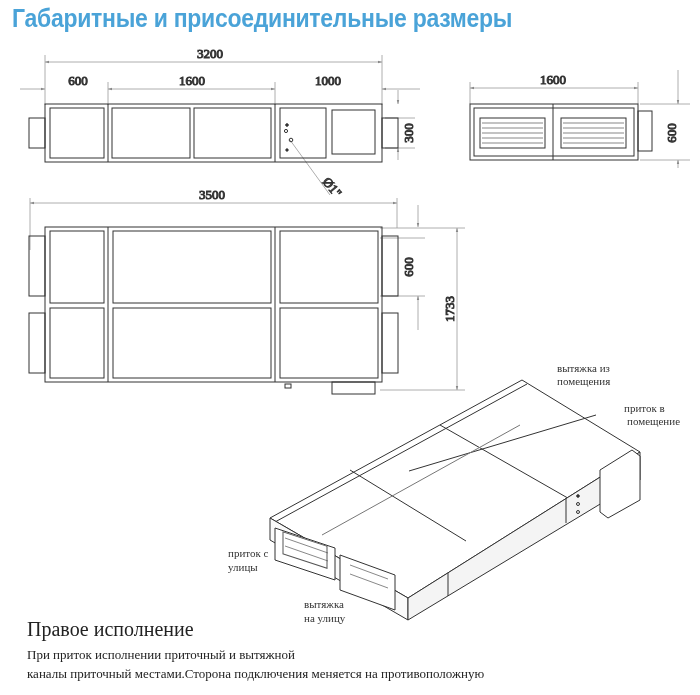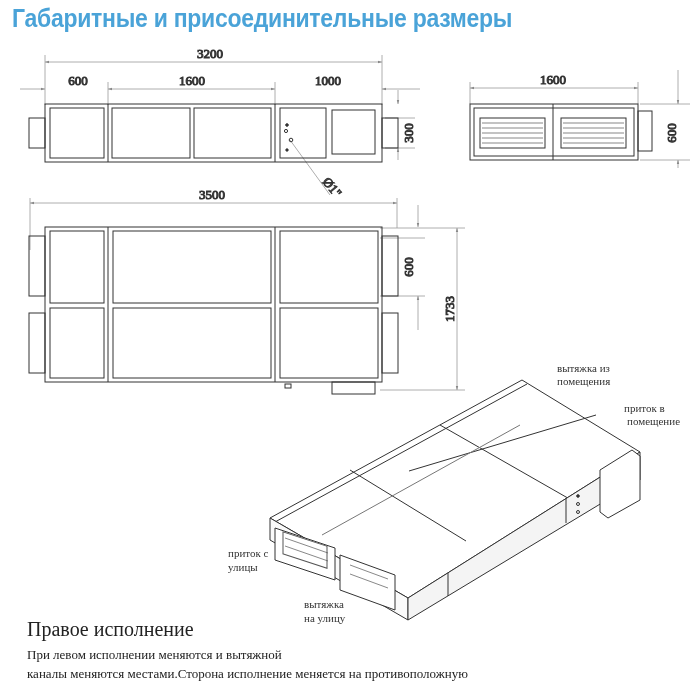--- a/index.html
+++ b/index.html
@@ -179,15 +179,15 @@
   <text class="label" x="624" y="412">приток в</text>
   <text class="label" x="627" y="425">помещение</text>
   <text class="label" x="228" y="557">приток с</text>
   <text class="label" x="228" y="571">улицы</text>
   <text class="label" x="304" y="608">вытяжка</text>
   <text class="label" x="304" y="622">на улицу</text>
 </svg>
 
 <div class="caption">Правое исполнение</div>
 <div class="note">
-  <div>При левом исполнении меняются и вытяжной</div>
-  <div>каналы меняются местами.Сторона исполнение меняется на противоположную</div>
+  <div>При приток исполнении приточный и вытяжной</div>
+  <div>каналы приточный местами.Сторона подключения меняется на противоположную</div>
 </div>
 
 </body></html>

